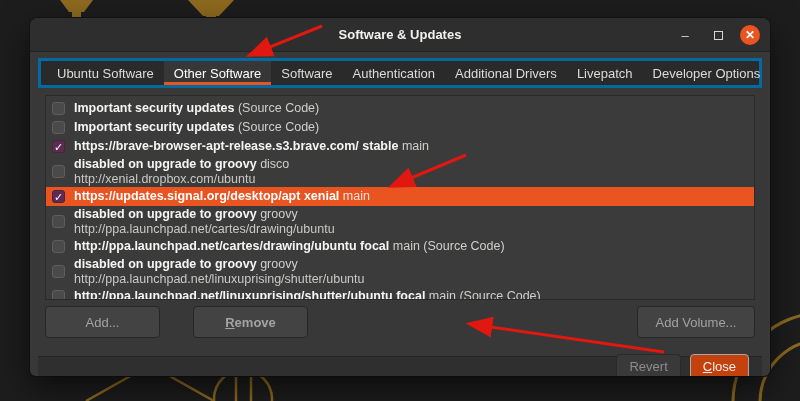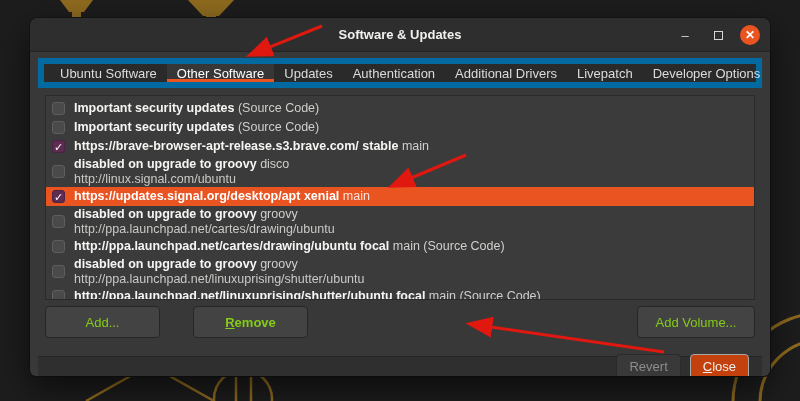--- a/index.html
+++ b/index.html
@@ -20,21 +20,21 @@
     display:flex;align-items:center;justify-content:center;position:relative;flex:0 0 auto;}
   .title{font-size:13px;font-weight:bold;color:#f1f1ef;}
   .winctl{position:absolute;right:10px;top:0;height:34px;display:flex;align-items:center;gap:11px;}
   .wbtn{width:22px;height:22px;display:flex;align-items:center;justify-content:center;
     color:#d6d6d4;font-size:13px;cursor:default;}
   .wbtn.close{background:var(--accent);border-radius:50%;width:20px;height:20px;color:#fff;
     font-size:12px;font-weight:bold;line-height:20px;}
   .wbtn.max span{display:block;width:9px;height:9px;border:1px solid #d6d6d4;}
 
   .content{flex:1 1 auto;padding:6px 8px 0 8px;display:flex;flex-direction:column;}
-  .tabstrip{background:var(--strip);border:6px solid #0369a1;height:30px;display:flex;
+  .tabstrip{background:var(--strip);border:3px solid #0369a1;height:30px;display:flex;
     align-items:stretch;justify-content:space-between;padding:0 6px;flex:0 0 auto;}
   .tab{display:flex;align-items:center;padding:0 10px;font-size:13px;color:#dcdcda;
     border-bottom:3px solid transparent;border-top:3px solid transparent;white-space:nowrap;}
   .tab.active{color:#ffffff;background:#373737;border-bottom-color:var(--accent);}
 
   .list{margin:7px 7px 0 7px;height:205px;background:var(--listbg);
     border:1px solid #2a2a2a;overflow:hidden;padding-top:3px;flex:0 0 auto;}
   .row{display:flex;align-items:center;gap:9px;padding:0 6px;height:19px;font-size:12.5px;color:#d2d2d0;}
   .row.two{height:31px;}
   .row .txt{line-height:19px;white-space:nowrap;}
@@ -45,21 +45,21 @@
   .row .l2{color:#c9c9c6;}
   .row.selected{background:var(--accent);}
   .row.selected b{color:#ffffff;}
   .row.selected .rest{color:rgba(255,255,255,.83);}
   .checkbox{flex:0 0 auto;width:13px;height:13px;border-radius:3px;background:#4a4a4a;
     border:1px solid #5e5e5e;color:transparent;font-size:11px;line-height:12px;text-align:center;}
   .checkbox.checked{background:var(--checkbox);border-color:#4c2242;color:#fff;}
 
   .actionrow{display:flex;align-items:center;margin:6px 7px 0 7px;flex:0 0 auto;}
   .btn{height:32px;background:var(--btn);border:1px solid var(--btnborder);border-radius:4px;
-    color:#84cc16;font-size:13px;display:flex;align-items:center;justify-content:center;}
+    color:#a3a3a3;font-size:13px;display:flex;align-items:center;justify-content:center;}
   .btn u{text-decoration:underline;}
   #btn-add{width:115px;} #btn-edit{width:112px;margin-left:33px;} #btn-remove{width:115px;margin-left:33px;font-weight:bold;}
   #btn-addvol{width:118px;margin-left:auto;}
 
   .footerbar{margin-top:auto;height:20px;background:var(--footer);border-top:1px solid #242424;
     display:flex;align-items:center;justify-content:flex-end;gap:9px;padding:0 13px;flex:0 0 auto;}
   .fbtn{height:26px;padding:0 12px;background:#c2410c;border:1px solid #2a2a2a;border-radius:4px;
     color:#efefed;font-size:13px;display:flex;align-items:center;}
   .fbtn.disabled{color:#8d8d8d;background:#393939;}
   .fbtn.focused{border-color:#a8a8a8;}
@@ -91,21 +91,21 @@
           <span></span>
         </span>
       <span class="wbtn close">✕</span>
     </div>
   </div>
 
   <div class="content">
     <div class="tabstrip">
       <span class="tab">Ubuntu Software</span>
       <span class="tab active">Other Software</span>
-      <span class="tab">Updates</span>
+      <span class="tab">Software</span>
       <span class="tab">Authentication</span>
       <span class="tab">Additional Drivers</span>
       <span class="tab">Livepatch</span>
       <span class="tab">Developer Options</span>
     </div>
 
     <div class="list">
       <div class="row">
         <span class="checkbox">✓</span>
         <span class="txt"><b>Important security updates</b><span class="rest"> (Source Code)</span></span>
@@ -115,21 +115,21 @@
         <span class="txt"><b>Important security updates</b><span class="rest"> (Source Code)</span></span>
       </div>
       <div class="row">
         <span class="checkbox checked">✓</span>
         <span class="txt"><b>https://brave-browser-apt-release.s3.brave.com/ stable</b><span class="rest"> main</span></span>
       </div>
       <div class="row two">
         <span class="checkbox">✓</span>
         <span class="txt">
           <span class="l1"><b>disabled on upgrade to groovy</b><span class="rest"> disco</span></span>
-          <span class="l2">http://linux.signal.com/ubuntu</span>
+          <span class="l2">http://xenial.dropbox.com/ubuntu</span>
         </span>
       </div>
       <div class="row selected">
         <span class="checkbox checked">✓</span>
         <span class="txt"><b>https://updates.signal.org/desktop/apt xenial</b><span class="rest"> main</span></span>
       </div>
       <div class="row two">
         <span class="checkbox">✓</span>
         <span class="txt">
           <span class="l1"><b>disabled on upgrade to groovy</b><span class="rest"> groovy</span></span>

